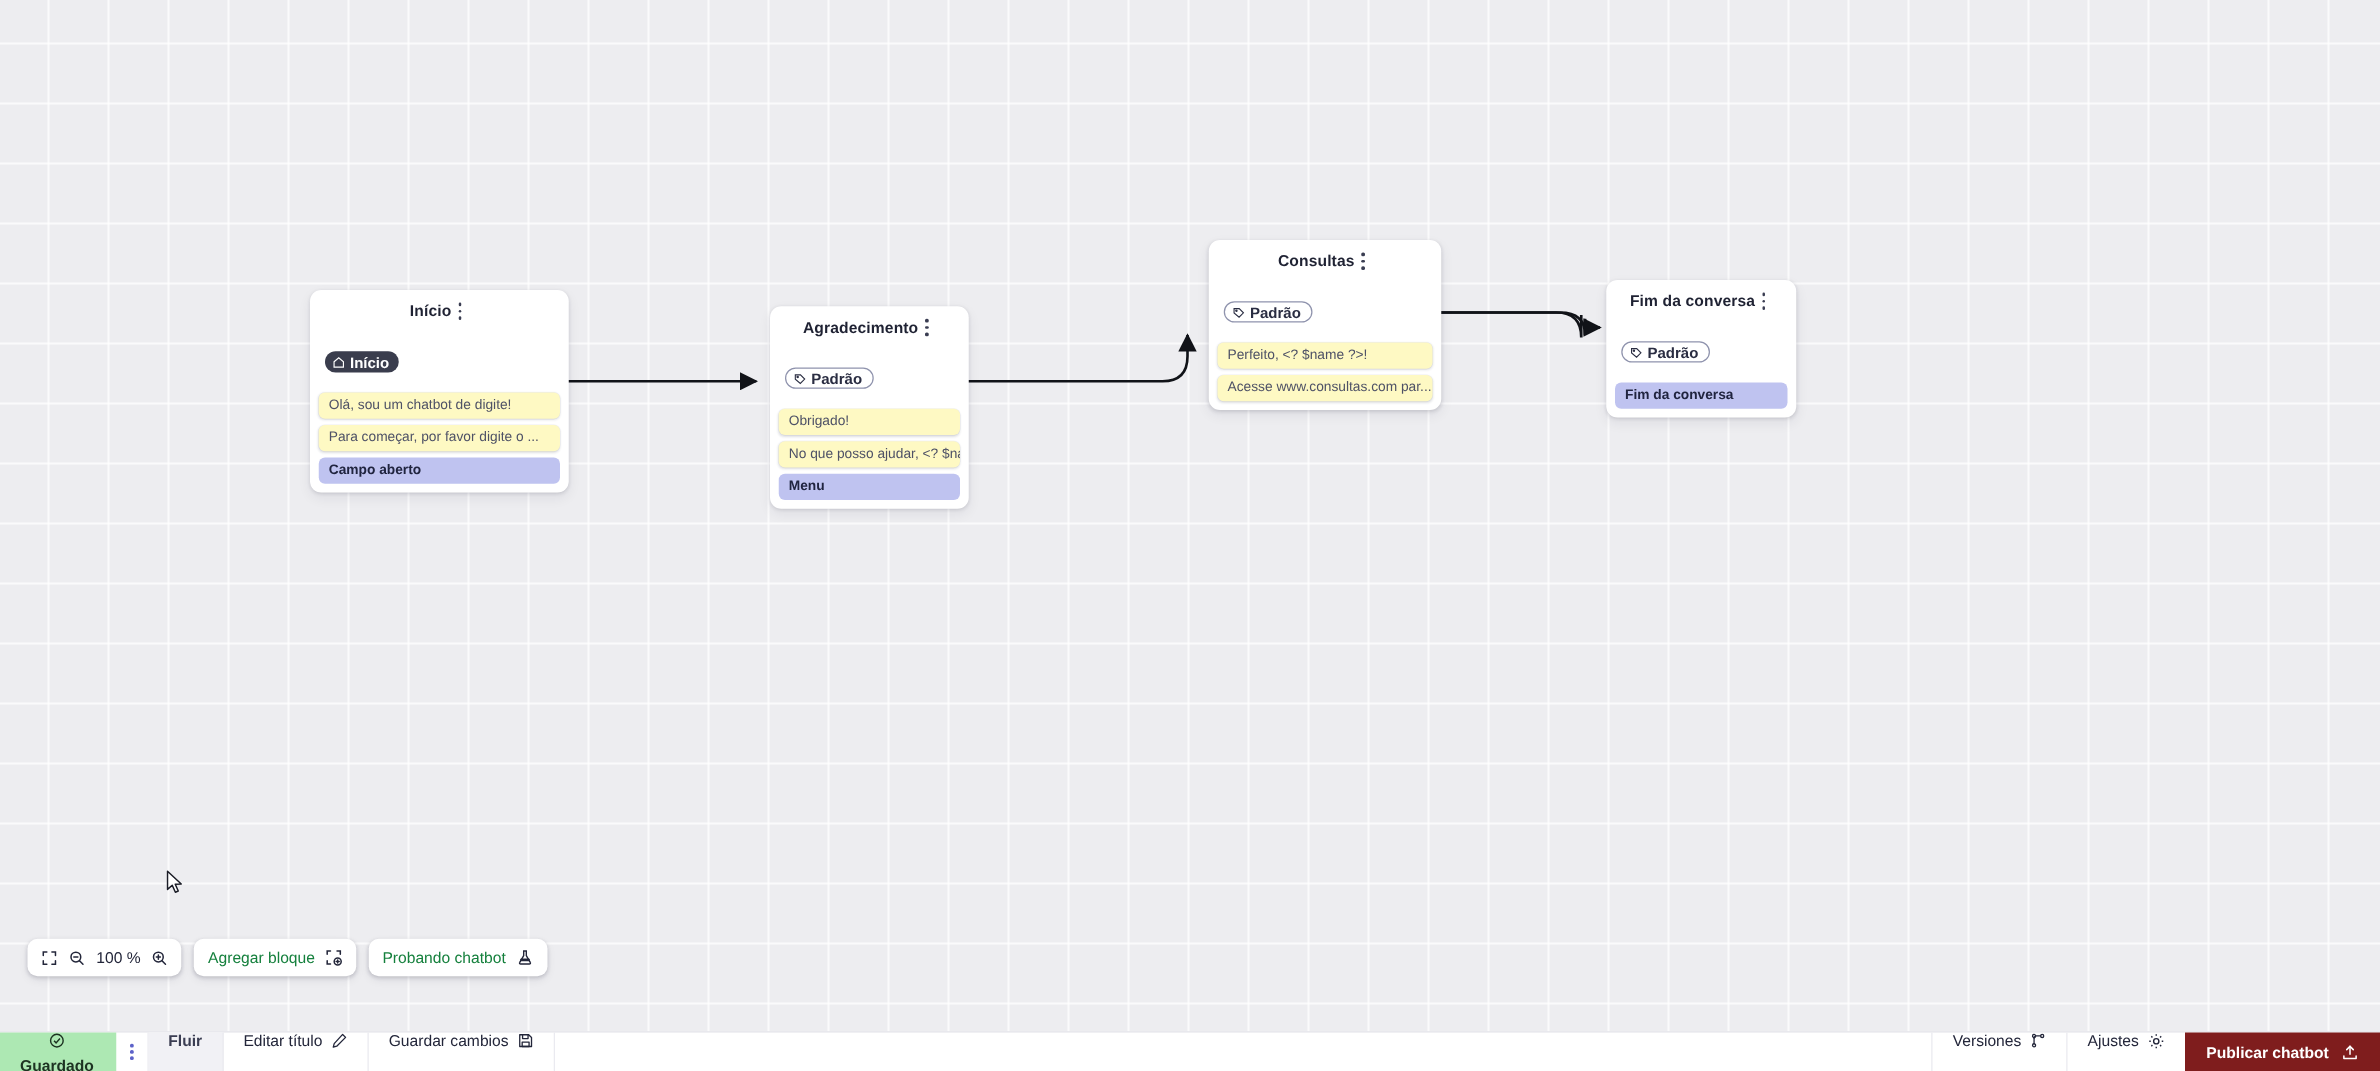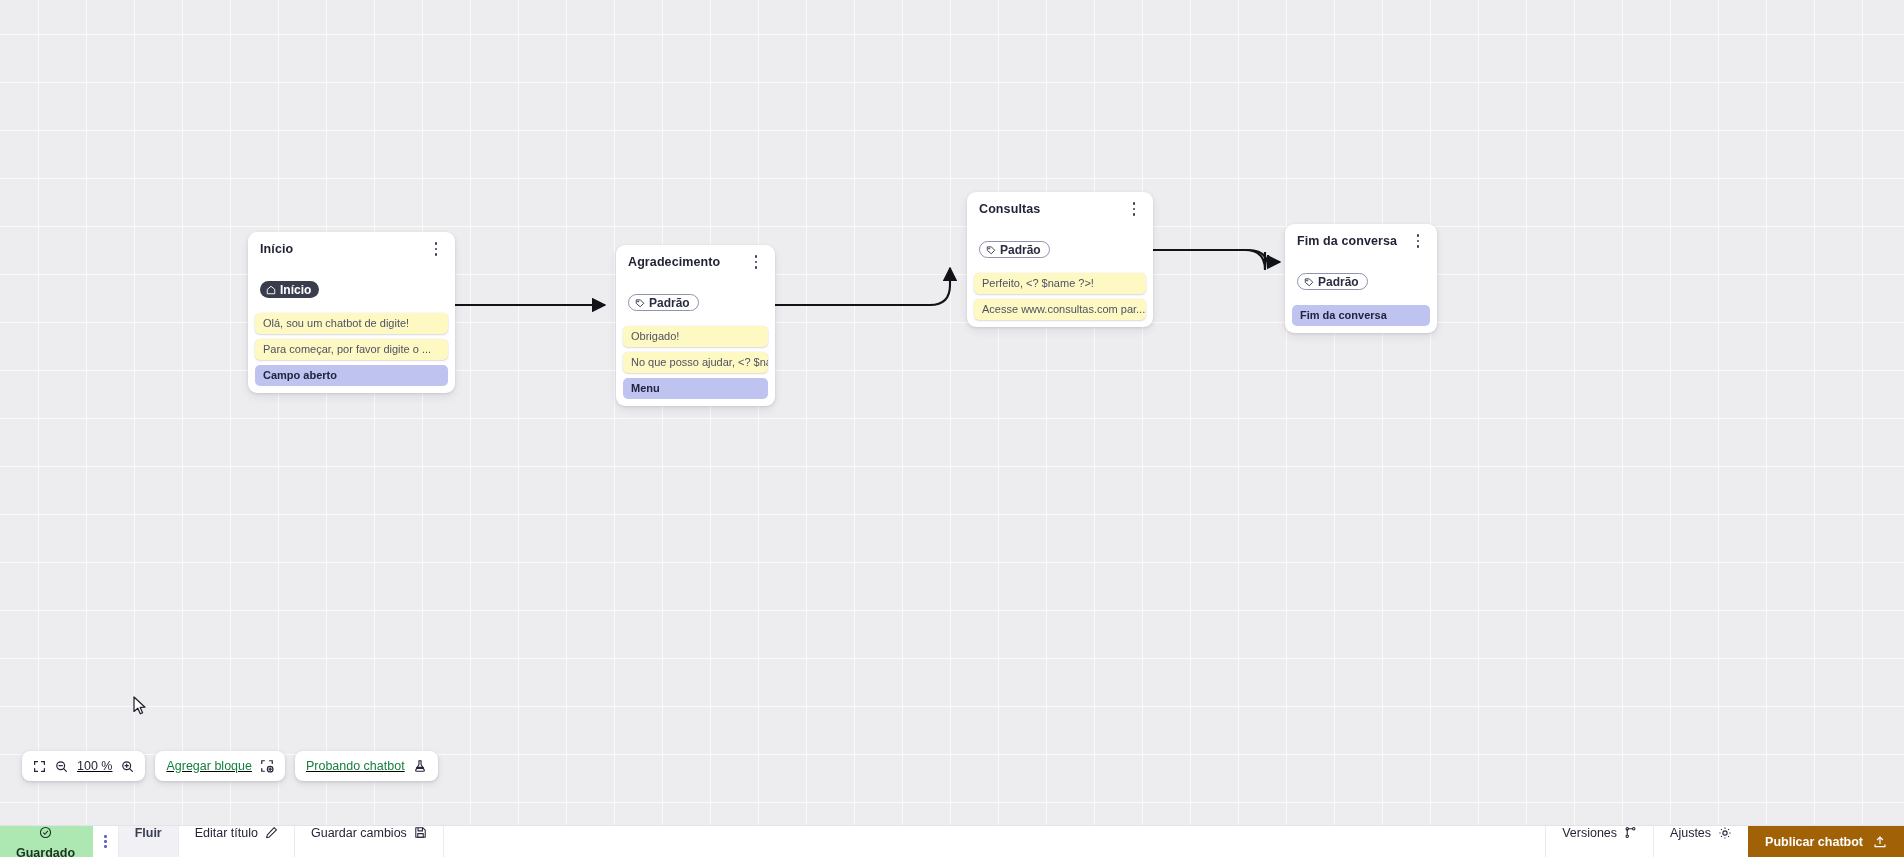--- a/index.html
+++ b/index.html
@@ -32,21 +32,21 @@
     position: absolute;
     background: #ffffff;
     border-radius: 9px;
     box-shadow: 0 1px 3px rgba(22,25,50,0.13), 0 4px 10px rgba(22,25,50,0.07);
     padding: 0;
   }
   .node-head {
     padding: 10px 12px 9px 12px;
   }
   .node-title-row {
-    display: flex; align-items: flex-start; justify-content: space-between;
+    display: flex; align-items: flex-start; justify-content: center;
   }
   .node-title {
     font-size: 12.5px; font-weight: 700; color: #1f2233;
     letter-spacing: .1px; line-height: 14px;
   }
   .kebab {
     width: 14px; height: 16px;
     display: flex; flex-direction: column; align-items: center;
     justify-content: space-between; padding: 1px 0; cursor: pointer;
     flex: none; margin-top: -1px;
@@ -91,21 +91,21 @@
   
   #toolbar {
     position: absolute; left: 22px; bottom: 44px;
     display: flex; align-items: center; gap: 10px;
     z-index: 20;
   }
   .tool-group {
     background: #ffffff; border-radius: 8px;
     box-shadow: 0 1px 3px rgba(22,25,50,0.16), 0 3px 8px rgba(22,25,50,0.08);
     height: 30px; display: flex; align-items: center;
-    padding: 0 11px; gap: 9px; text-decoration: underline;
+    padding: 0 11px; gap: 9px;
   }
   .tool-btn {
     display: flex; align-items: center; gap: 8px;
     cursor: pointer; color: #15803d; font-size: 12.5px; line-height: 1;
   }
   .zoom-label { font-size: 12.5px; color: #23263a; font-weight: 400; }
   .icon { display: flex; align-items: center; justify-content: center; }
 
   
   #statusbar {
@@ -131,21 +131,21 @@
   .sb-kebab {
     display: flex; flex-direction: column; justify-content: center;
     gap: 2.5px; padding: 0 11px; cursor: pointer;
     border-right: 1px solid #eaeaf0;
   }
   .sb-kebab i { width: 2.6px; height: 2.6px; border-radius: 50%; background: #5d62c9; display: block; }
   #sb-right { margin-left: auto; display: flex; align-items: stretch; }
   .sb-item.rt { border-right: none; border-left: 1px solid #eaeaf0; }
   #publish-btn {
     display: flex; align-items: center; gap: 10px;
-    background: #a16207; color: #ffffff; font-weight: 700;
+    background: #7f1d1d; color: #ffffff; font-weight: 700;
     padding: 0 17px; cursor: pointer; font-size: 12.5px;
   }
 
   
   #cursor { position: absolute; left: 133px; top: 696px; z-index: 40; }
 </style>
 </head>
 <body>
 
 <div id="canvas">

